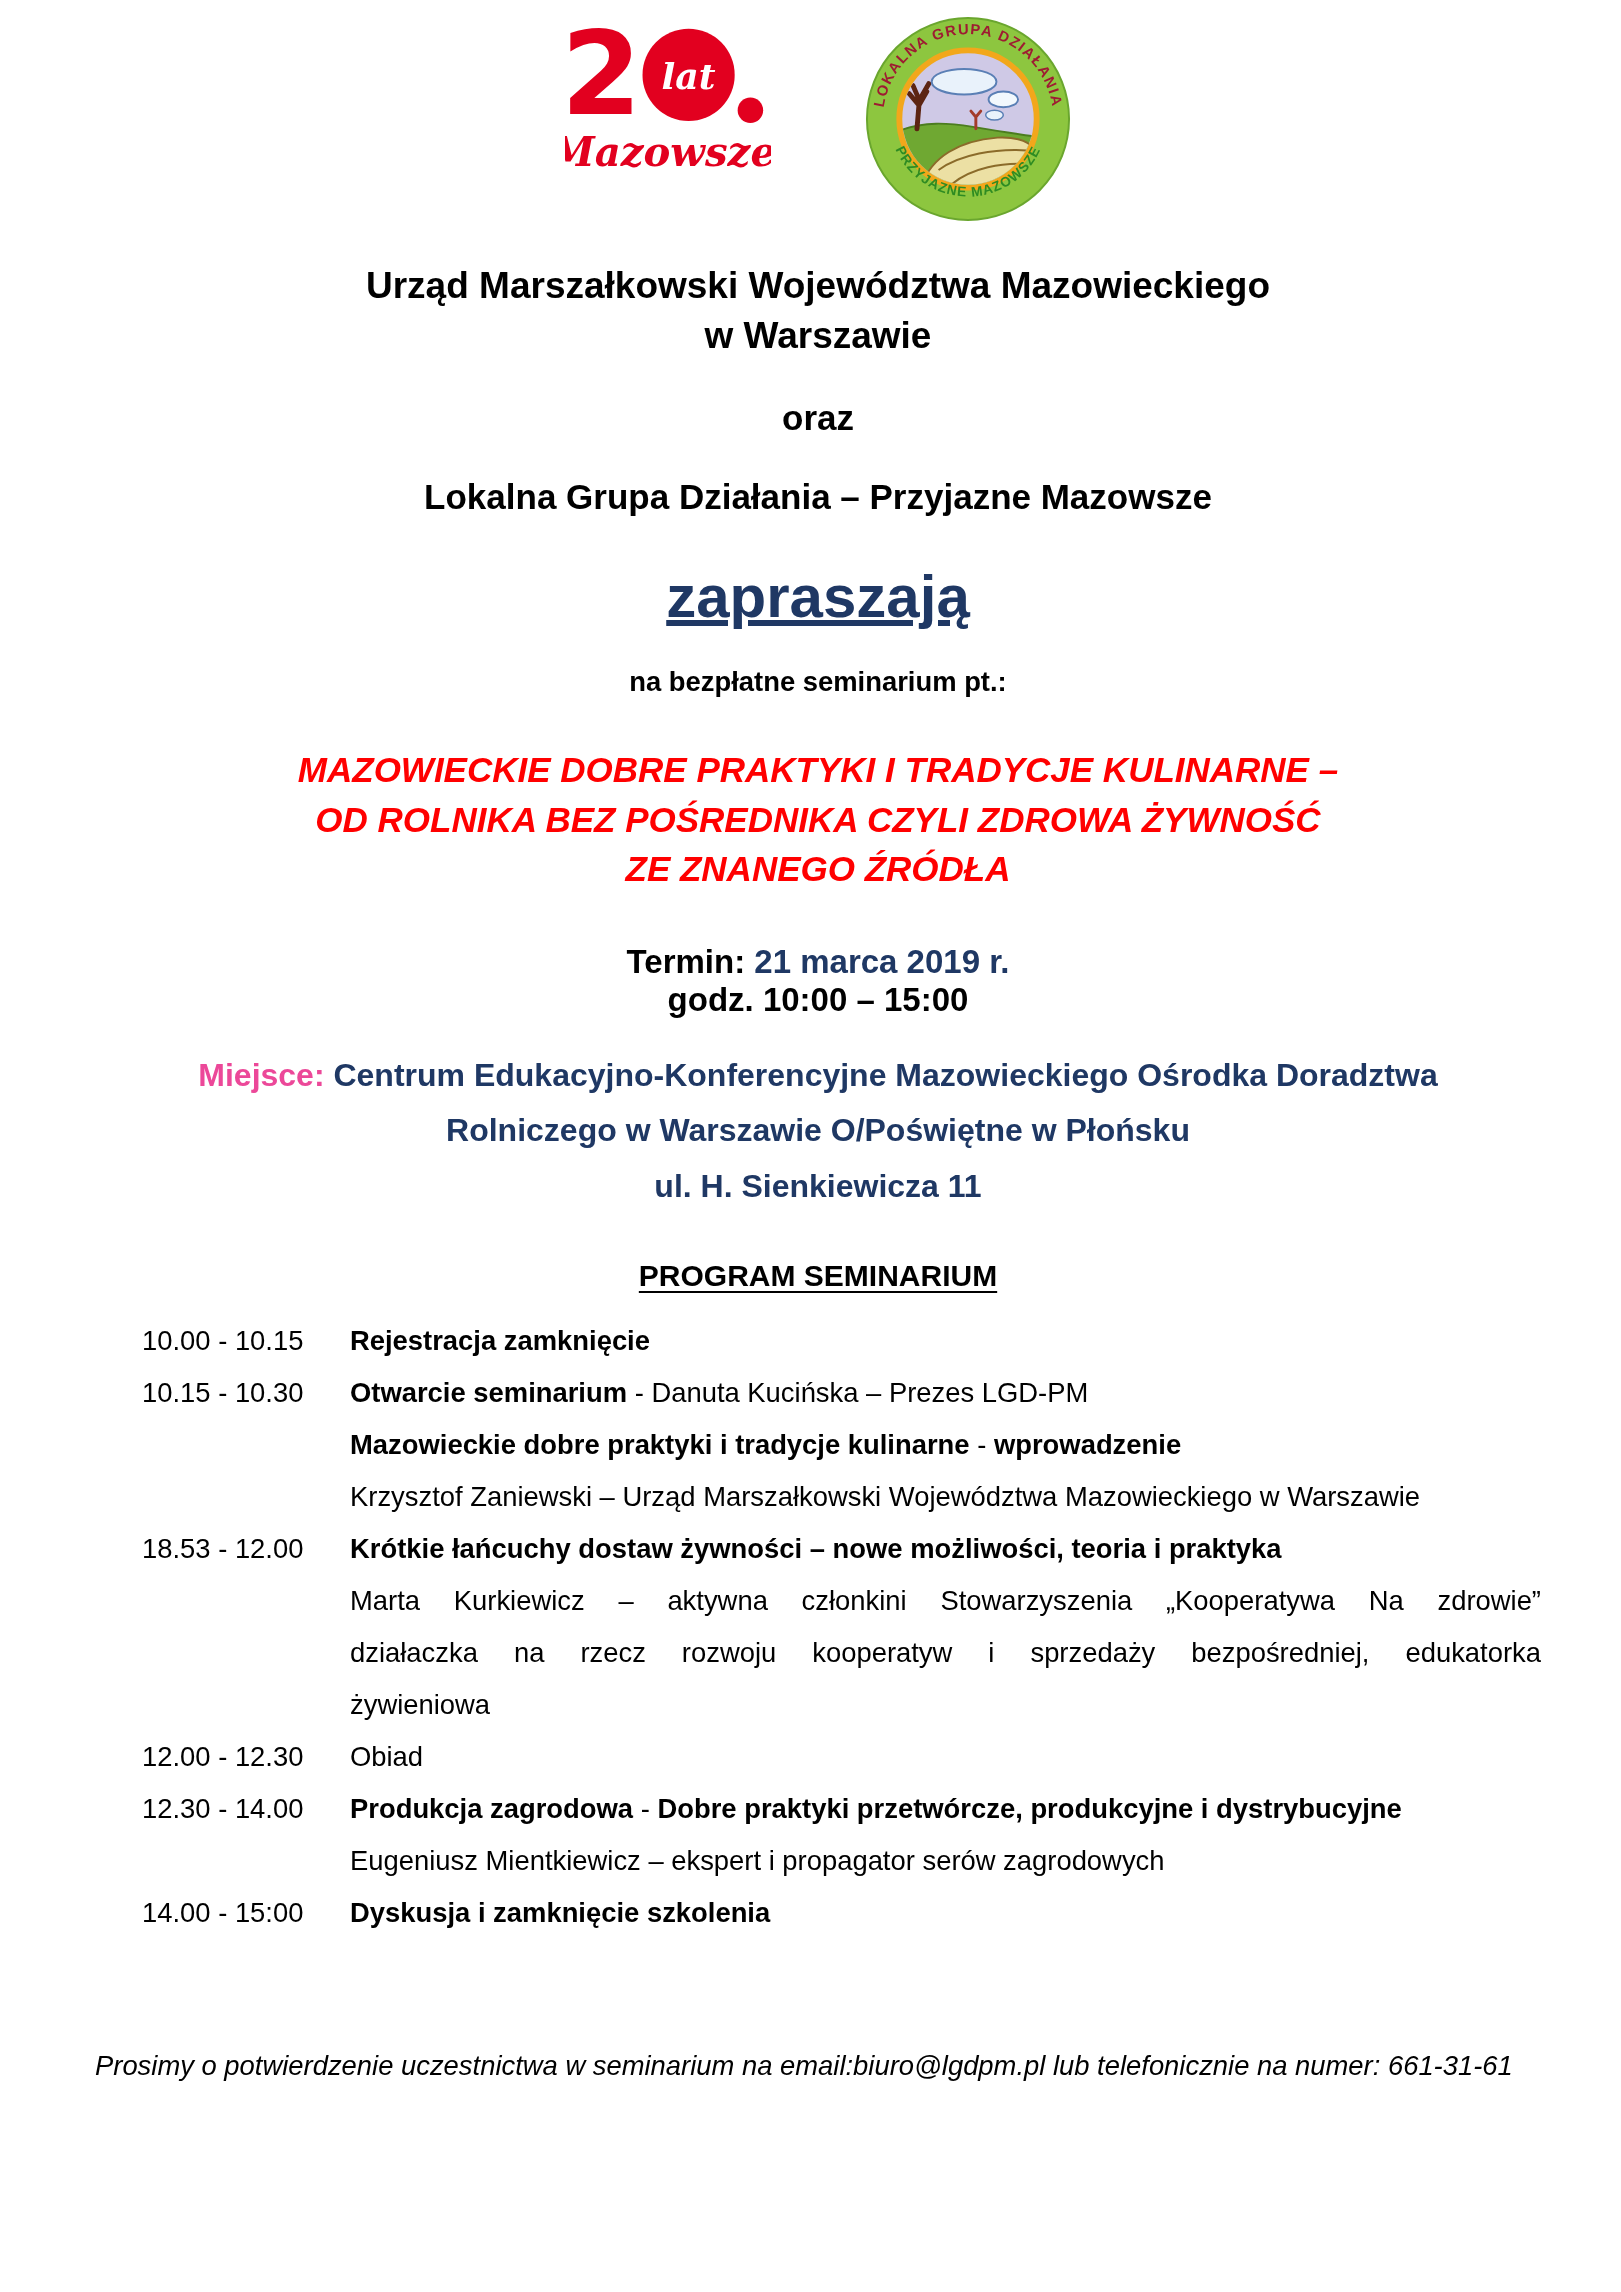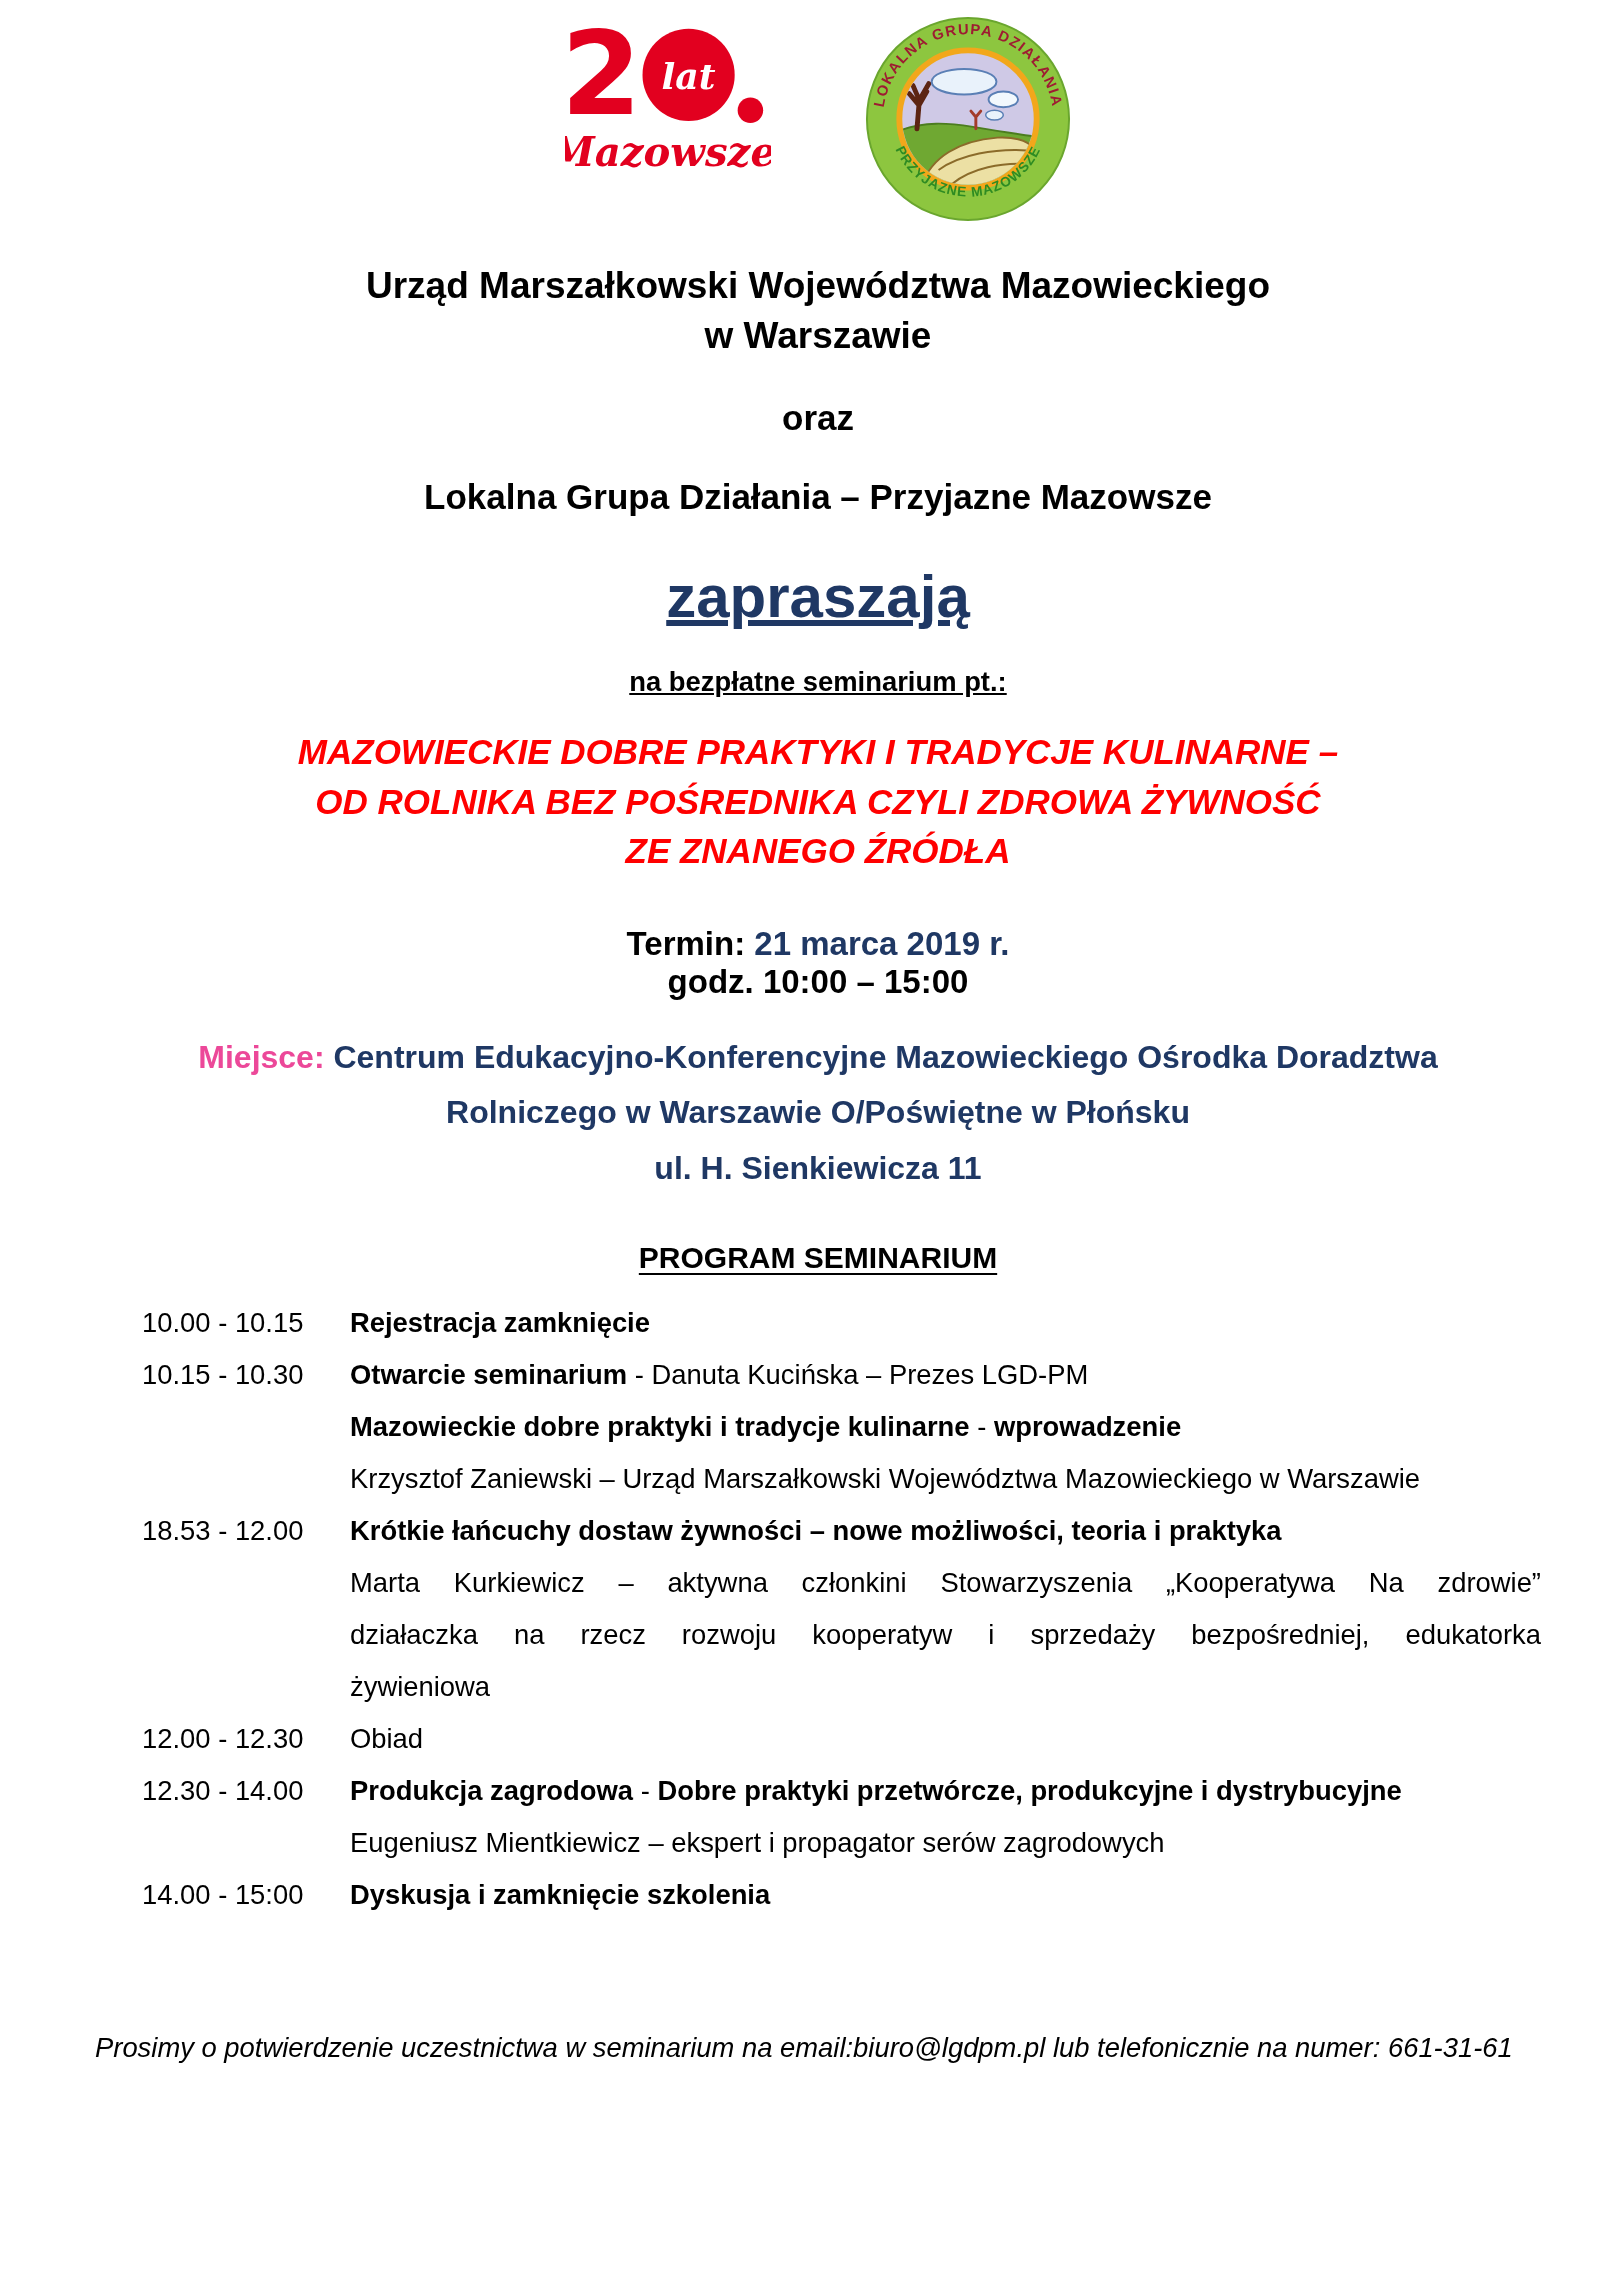--- a/index.html
+++ b/index.html
@@ -12,22 +12,22 @@
     width:1621px;height:2293px;box-sizing:border-box;background:#fff;
     padding:0 80px 0 95px;overflow:hidden;position:relative;
     font-family:"Liberation Sans",sans-serif;color:#000;
   }
   .center{text-align:center;}
   .logos{display:flex;justify-content:center;align-items:flex-start;gap:93px;padding-top:13.7px;height:222px;}
   .org1{font-size:37px;font-weight:bold;line-height:1.35;margin-top:25.5px;}
   .oraz{font-size:35px;font-weight:bold;margin-top:37px;}
   .org2{font-size:35px;font-weight:bold;margin-top:39px;}
   .invite{font-size:60px;font-weight:bold;color:var(--navy);margin-top:45px;text-decoration:underline;}
-  .subtitle{font-size:27.4px;font-weight:bold;margin-top:35px;text-decoration:underline;}
-  .redtitle{font-size:35px;font-weight:bold;font-style:italic;color:var(--red);line-height:1.42;margin-top:29px;}
+  .subtitle{font-size:27.4px;font-weight:bold;margin-top:35px;}
+  .redtitle{font-size:35px;font-weight:bold;font-style:italic;color:var(--red);line-height:1.42;margin-top:47px;}
   .termin{font-size:33px;font-weight:bold;margin-top:49px;}
   .hours{font-size:33px;font-weight:bold;}
   .venue{font-size:32px;font-weight:bold;line-height:1.73;margin-top:29px;color:var(--navy);}
   .venue .label{color:#ec4899;}
   .navy{color:var(--navy);}
   .program-heading{font-size:30px;font-weight:bold;margin-top:45px;}
   .program-heading span{text-decoration:underline;text-decoration-thickness:2px;text-underline-offset:4.9px;}
   #program-rows{margin-top:21.6px;margin-left:47px;font-size:27.4px;line-height:1.9;}
   .prow{display:grid;grid-template-columns:208px 1fr;}
   .ptime{font-weight:normal;}

